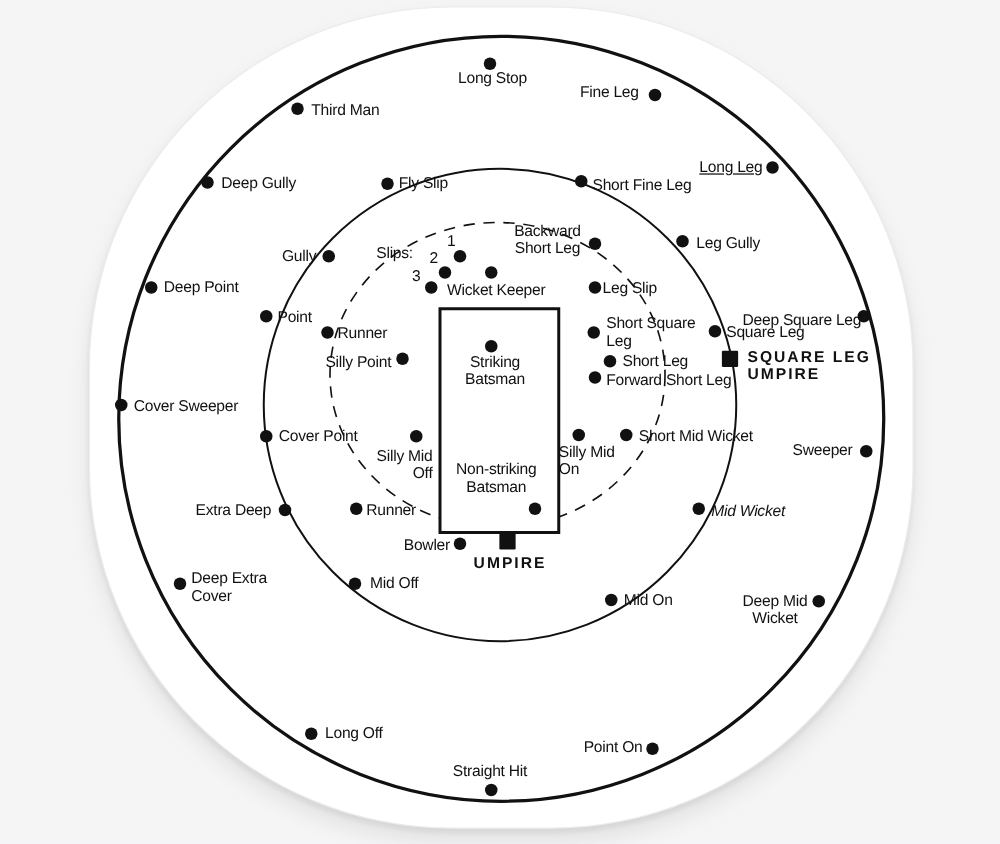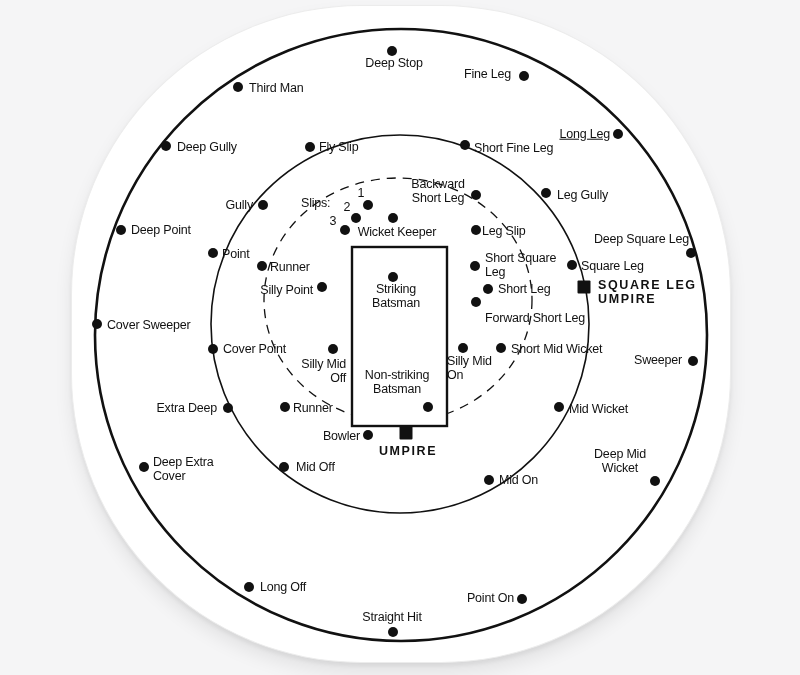--- a/index.html
+++ b/index.html
@@ -41,69 +41,69 @@
 <div class="stage">
   <div class="sticker"></div>
   <svg class="lines" viewBox="0 0 800 675" aria-hidden="true">
     <circle class="boundary" cx="401" cy="335" r="306"></circle>
     <circle class="infield" cx="400" cy="324" r="189"></circle>
     <ellipse class="closering" cx="398" cy="300" rx="134" ry="122"></ellipse>
     <rect class="pitch" x="352" y="247" width="95" height="179"></rect>
   </svg>
   <div id="positions-layer">
       <span class="marker round" style="left: 392px; top: 51px;"></span>
-      <span class="lbl anchor-center" style="left: 394px; top: 63px;">Deep Stop</span>
+      <span class="lbl anchor-center" style="left: 394px; top: 63px;">Long Stop</span>
       <span class="marker round" style="left: 524px; top: 76px;"></span>
       <span class="lbl anchor-right" style="right: 289px; top: 74px;">Fine Leg</span>
       <span class="marker round" style="left: 238px; top: 87px;"></span>
       <span class="lbl anchor-left" style="left: 249px; top: 88px;">Third Man</span>
       <span class="marker round" style="left: 618px; top: 134px;"></span>
       <span class="lbl anchor-right" style="right: 190px; top: 134px; text-decoration: underline;">Long Leg</span>
       <span class="marker round" style="left: 166px; top: 146px;"></span>
       <span class="lbl anchor-left" style="left: 177px; top: 147px;">Deep Gully</span>
       <span class="marker round" style="left: 310px; top: 147px;"></span>
       <span class="lbl anchor-left" style="left: 319px; top: 147px;">Fly Slip</span>
       <span class="marker round" style="left: 465px; top: 145px;"></span>
       <span class="lbl anchor-left" style="left: 474px; top: 148px;">Short Fine Leg</span>
       <span class="marker round" style="left: 546px; top: 193px;"></span>
       <span class="lbl anchor-left" style="left: 557px; top: 195px;">Leg Gully</span>
       <span class="marker round" style="left: 263px; top: 205px;"></span>
       <span class="lbl anchor-right" style="right: 547px; top: 205px;">Gully</span>
       <span class="marker round" style="left: 121px; top: 230px;"></span>
       <span class="lbl anchor-left" style="left: 131px; top: 230px;">Deep Point</span>
       <span class="marker round" style="left: 691px; top: 253px;"></span>
-      <span class="lbl anchor-right" style="right: 111px; top: 239px;">Deep Square Leg</span>
+      <span class="lbl anchor-right" style="right: 111px; top: 256px;">Deep Square Leg</span>
       <span class="marker round" style="left: 213px; top: 253px;"></span>
       <span class="lbl anchor-left" style="left: 222px; top: 254px;">Point</span>
       <span class="marker round" style="left: 572px; top: 265px;"></span>
       <span class="lbl anchor-left" style="left: 581px; top: 266px;">Square Leg</span>
       <span class="marker square" style="left: 584px; top: 287px;"></span>
       <span class="lbl anchor-left style-umpire" style="left: 598px; top: 293px;">SQUARE LEG
 UMPIRE</span>
       <span class="marker round" style="left: 97px; top: 324px;"></span>
       <span class="lbl anchor-left" style="left: 107px; top: 325px;">Cover Sweeper</span>
       <span class="marker round" style="left: 213px; top: 349px;"></span>
       <span class="lbl anchor-left" style="left: 223px; top: 349px;">Cover Point</span>
       <span class="marker round" style="left: 501px; top: 348px;"></span>
       <span class="lbl anchor-left" style="left: 511px; top: 349px;">Short Mid Wicket</span>
       <span class="marker round" style="left: 693px; top: 361px;"></span>
       <span class="lbl anchor-right" style="right: 118px; top: 360px;">Sweeper</span>
       <span class="marker round" style="left: 559px; top: 407px;"></span>
-      <span class="lbl anchor-left" style="left: 569px; top: 409px;">Mid Wicket</span>
+      <span class="lbl anchor-left" style="left: 569px; top: 409px; font-style: italic;">Mid Wicket</span>
       <span class="marker round" style="left: 228px; top: 408px;"></span>
       <span class="lbl anchor-right" style="right: 583px; top: 408px;">Extra Deep</span>
       <span class="marker round" style="left: 144px; top: 467px;"></span>
       <span class="lbl anchor-left" style="left: 153px; top: 470px;">Deep Extra
 Cover</span>
       <span class="marker round" style="left: 284px; top: 467px;"></span>
       <span class="lbl anchor-left" style="left: 296px; top: 467px;">Mid Off</span>
       <span class="marker round" style="left: 489px; top: 480px;"></span>
       <span class="lbl anchor-left" style="left: 499px; top: 480px;">Mid On</span>
       <span class="marker round" style="left: 655px; top: 481px;"></span>
-      <span class="lbl anchor-center" style="left: 620px; top: 462px; text-align: center;">Deep Mid
+      <span class="lbl anchor-center" style="left: 620px; top: 488px; text-align: center;">Deep Mid
 Wicket</span>
       <span class="marker round" style="left: 249px; top: 587px;"></span>
       <span class="lbl anchor-left" style="left: 260px; top: 587px;">Long Off</span>
       <span class="marker round" style="left: 522px; top: 599px;"></span>
       <span class="lbl anchor-right" style="right: 286px; top: 598px;">Point On</span>
       <span class="marker round" style="left: 393px; top: 632px;"></span>
       <span class="lbl anchor-center" style="left: 392px; top: 617px;">Straight Hit</span>
       <span class="lbl anchor-left" style="left: 301px; top: 203px;">Slips:</span>
       <span class="lbl anchor-center" style="left: 361px; top: 193px;">1</span>
       <span class="lbl anchor-center" style="left: 347px; top: 207px;">2</span>
@@ -121,21 +121,21 @@
       <span class="marker round" style="left: 262px; top: 266px;"></span>
       <span class="lbl anchor-left" style="left: 270px; top: 267px;">Runner</span>
       <span class="marker round" style="left: 475px; top: 266px;"></span>
       <span class="lbl anchor-left" style="left: 485px; top: 266px;">Short Square
 Leg</span>
       <span class="marker round" style="left: 322px; top: 287px;"></span>
       <span class="lbl anchor-right" style="right: 487px; top: 290px;">Silly Point</span>
       <span class="marker round" style="left: 488px; top: 289px;"></span>
       <span class="lbl anchor-left" style="left: 498px; top: 289px;">Short Leg</span>
       <span class="marker round" style="left: 476px; top: 302px;"></span>
-      <span class="lbl anchor-left" style="left: 485px; top: 318px; text-align: right;">Forward Short Leg</span>
+      <span class="lbl anchor-left" style="left: 485px; top: 304px; text-align: right;">Forward Short Leg</span>
       <span class="marker round" style="left: 393px; top: 277px;"></span>
       <span class="lbl anchor-center" style="left: 396px; top: 297px;">Striking
 Batsman</span>
       <span class="marker round" style="left: 333px; top: 349px;"></span>
       <span class="lbl anchor-right" style="right: 454px; top: 372px;">Silly Mid
 Off</span>
       <span class="marker round" style="left: 463px; top: 348px;"></span>
       <span class="lbl anchor-left" style="left: 447px; top: 369px;">Silly Mid
 On</span>
       <span class="marker round" style="left: 428px; top: 407px;"></span>

